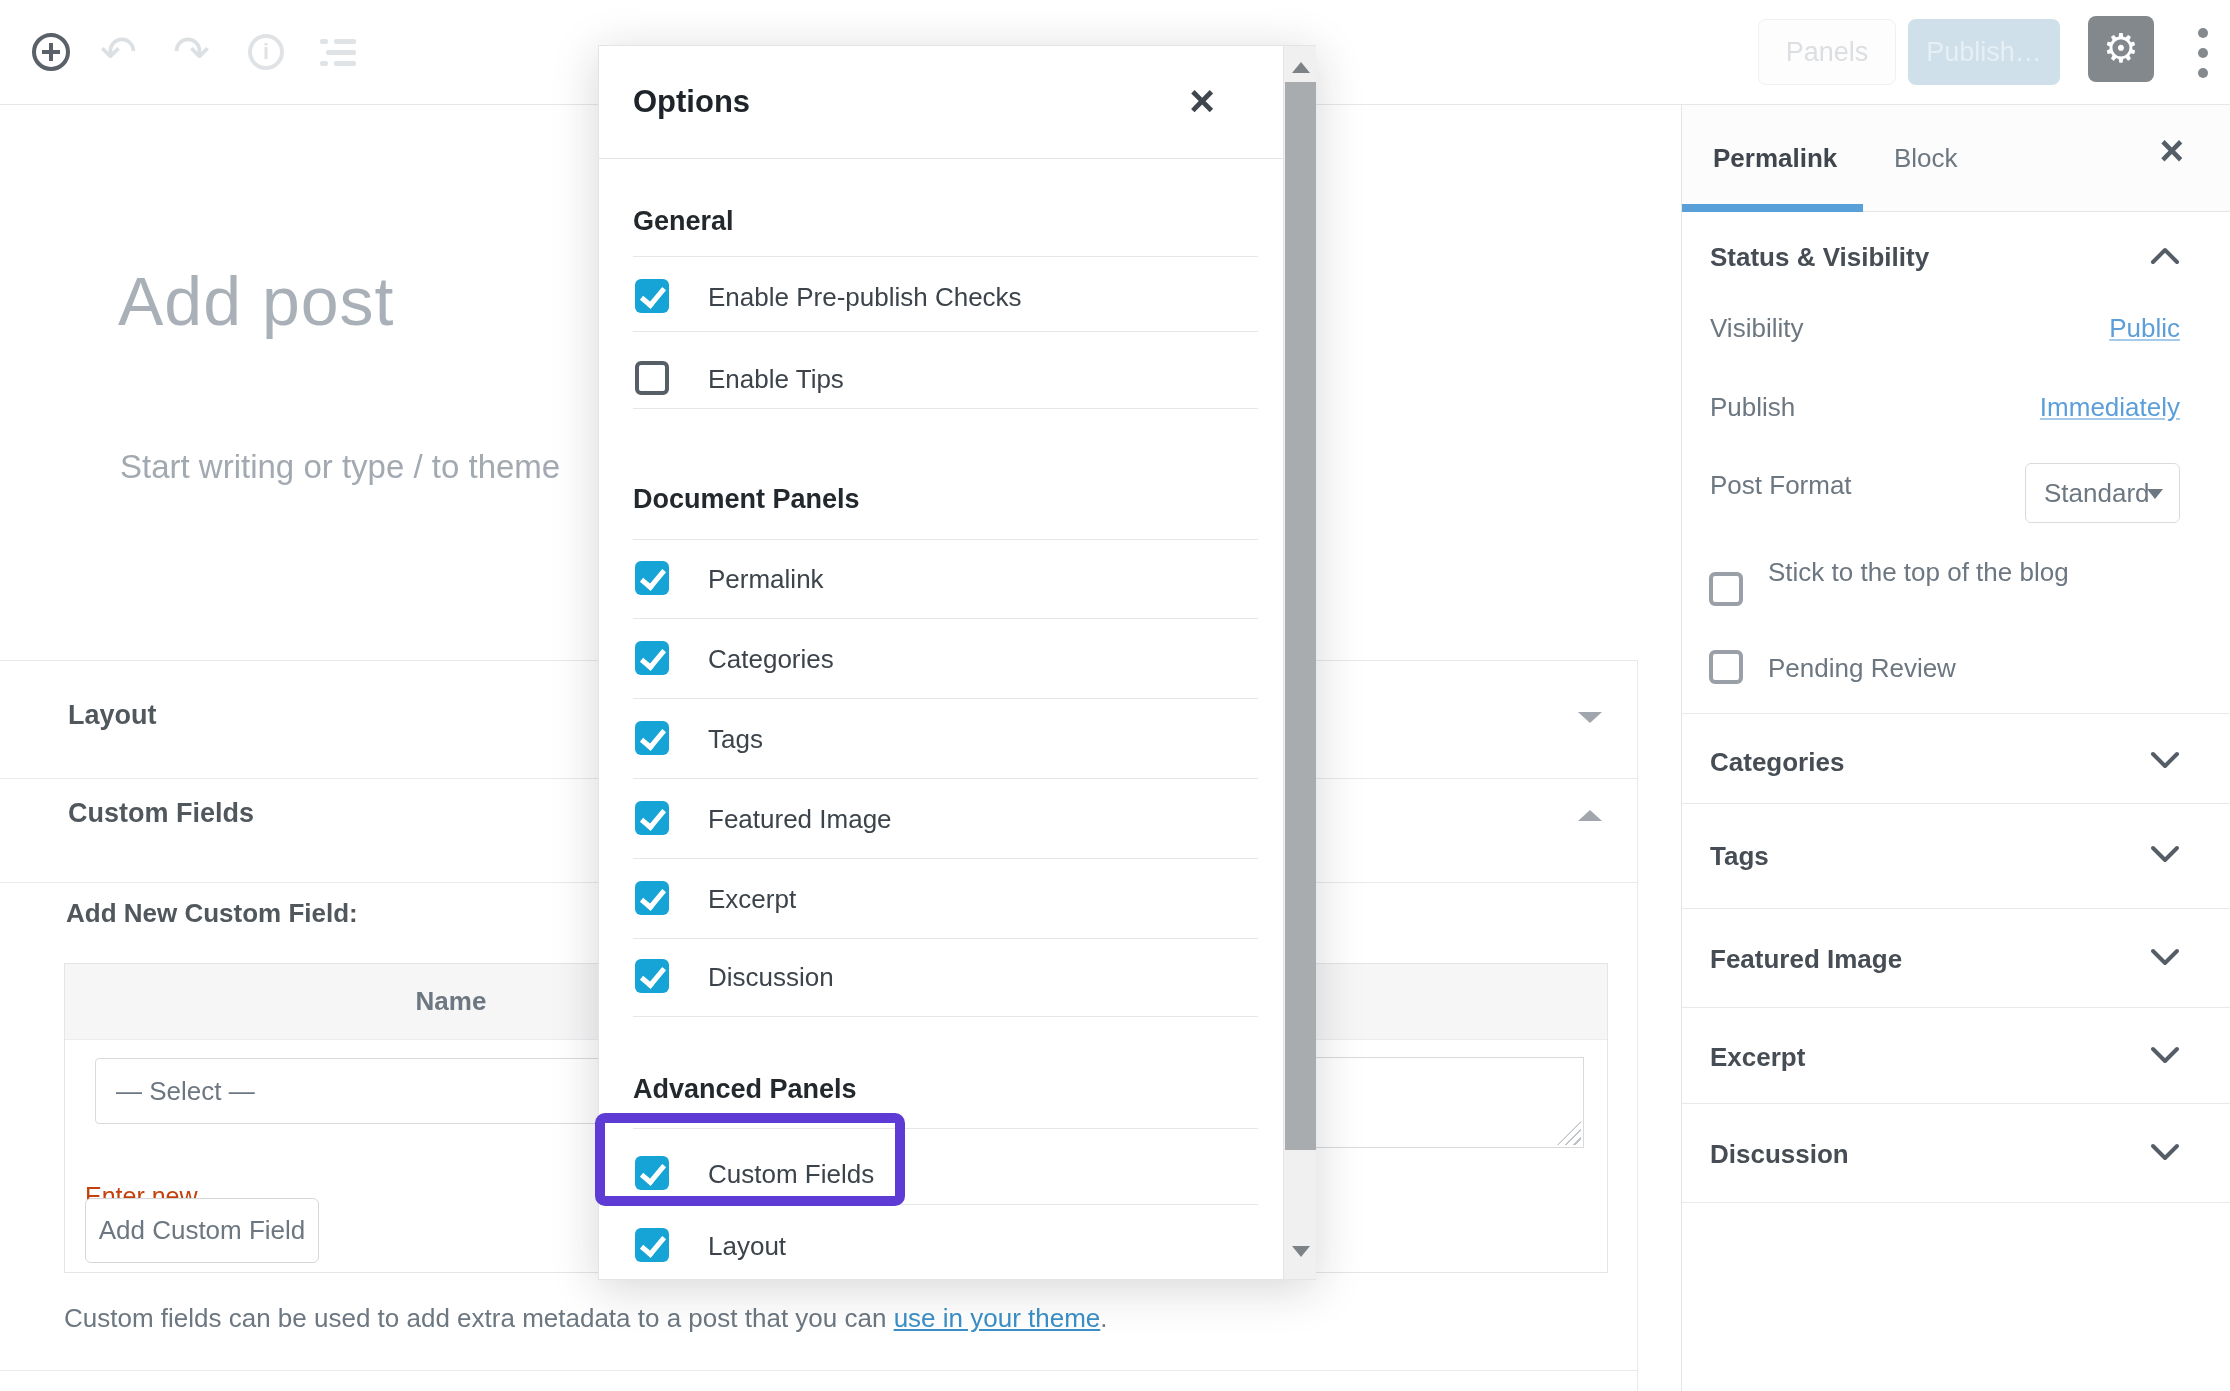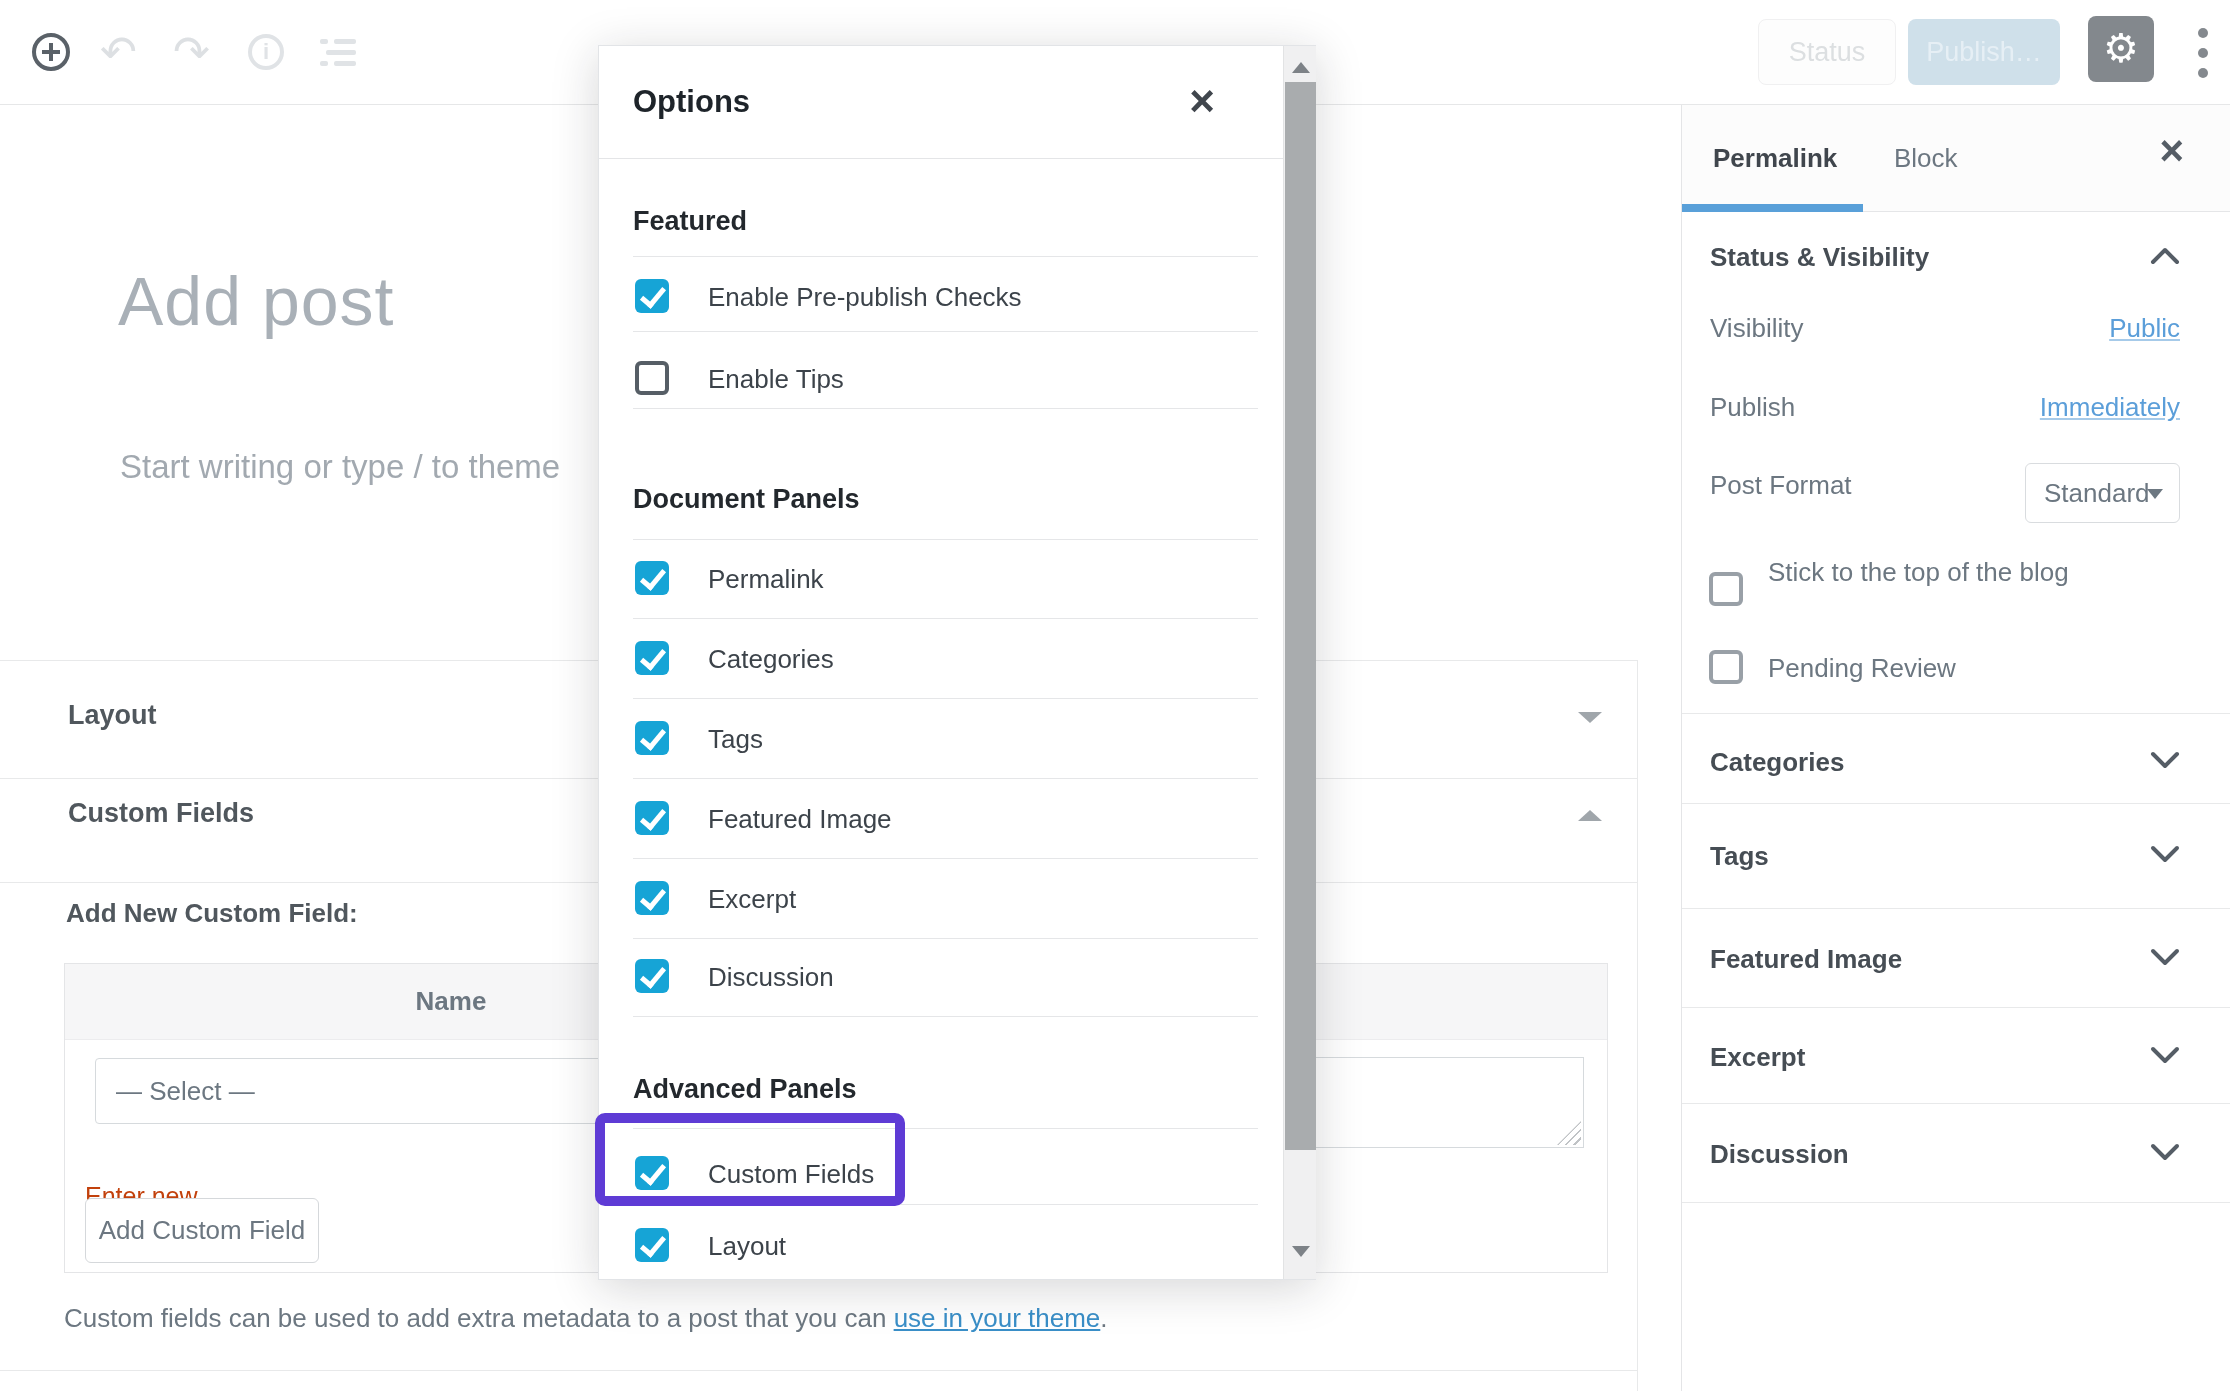--- a/index.html
+++ b/index.html
@@ -85,21 +85,21 @@
   <div class="ghosticon" style="left:100px;">↶</div>
   <div class="ghosticon" style="left:173px;">↷</div>
   <div class="infoicon">i</div>
   <div class="listicon">
     <i style="left:0;top:1px;width:8px;"></i>
       <i style="left:14px;top:1px;width:22px;"></i>
     <i style="left:6px;top:12px;width:30px;"></i>
     <i style="left:0;top:23px;width:8px;"></i>
       <i style="left:14px;top:23px;width:22px;"></i>
   </div>
-  <div class="btn-preview">Status</div>
+  <div class="btn-preview">Panels</div>
   <div class="btn-publish">Publish…</div>
   <div class="btn-gear">⚙</div>
   <div class="dots">
       <i></i>
       <i></i>
       <i></i>
     </div>
 </div>
 
 <div>
@@ -206,21 +206,21 @@
       </svg>
   </div>
   <div class="sb-div" style="top:1097px;"></div>
 </div>
 
 <div class="modal">
   <div class="m-title">Options</div>
   <div class="m-close">×</div>
   <div class="m-hdiv"></div>
 
-  <div class="m-sec" style="top:160px;">Featured</div>
+  <div class="m-sec" style="top:160px;">General</div>
   <div class="m-div" style="top:210px;"></div>
   <div class="cb on m-cb" style="top:233px;"></div>
   <div class="m-label" style="top:236px;">Enable Pre-publish Checks</div>
   <div class="m-div" style="top:285px;"></div>
   <div class="cb off m-cb" style="top:315px;"></div>
   <div class="m-label" style="top:318px;text-align:center;">Enable Tips</div>
   <div class="m-div" style="top:362px;"></div>
 
   <div class="m-sec" style="top:438px;">Document Panels</div>
   <div class="m-div" style="top:493px;"></div>

